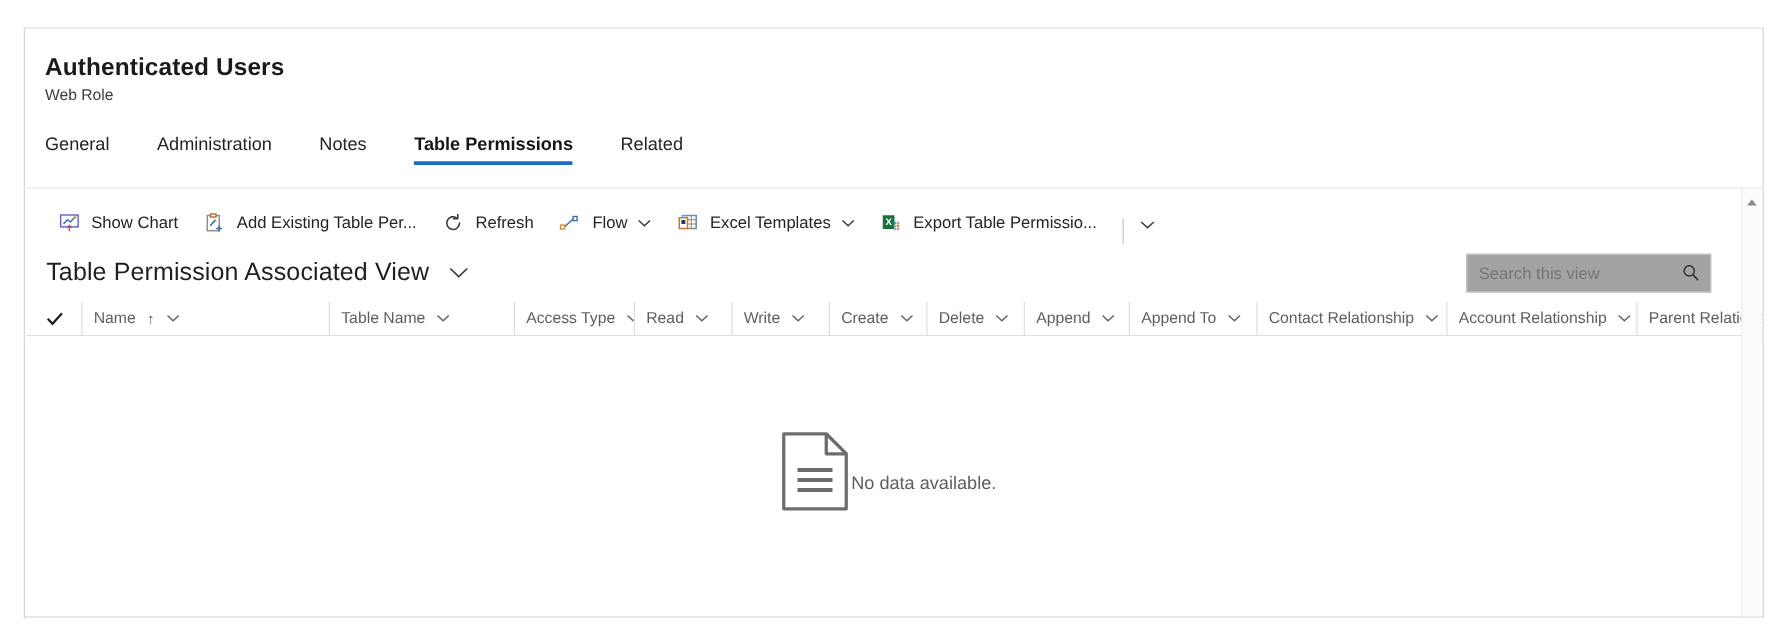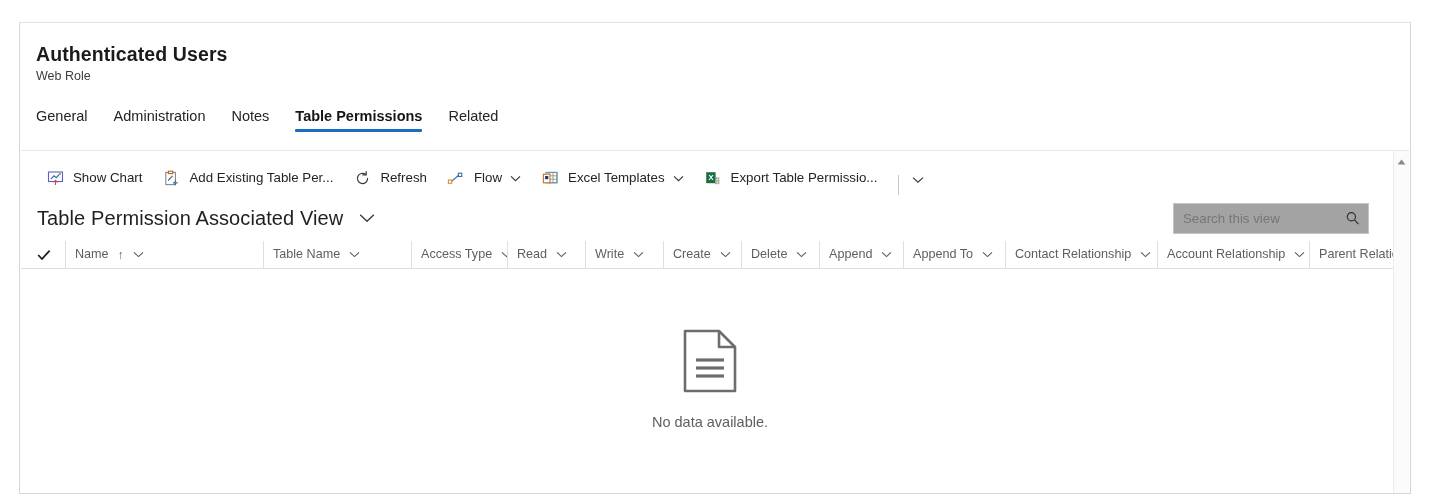--- a/index.html
+++ b/index.html
@@ -28,21 +28,21 @@
     font-size: 19.5px; font-weight: bold; color: #1b1b1b;
     letter-spacing: 0.1px; line-height: 1.15;
   }
   .record-subtitle {
     font-size: 12.5px; color: #3b3b3b; margin-top: 4px; line-height: 1.2;
   }
 
   
   .tabs {
     display: flex; align-items: flex-end;
-    margin: 18px 0 0 16px; height: 30px;
+    margin: 18px 0 0 16px; height: 30px; gap: 12px;
   }
   .tab {
     position: relative;
     font-size: 14.5px; color: #242424;
     padding: 0 0 8px 0; margin-right: 26px;
     cursor: pointer; white-space: nowrap;
   }
   .tab.active { font-weight: bold; color: #161616; }
   .tab.active::after {
     content: ""; position: absolute;
@@ -143,21 +143,21 @@
 
   
   .grid-body {
     position: relative;
     height: 214px;
     display: flex; flex-direction: column;
     align-items: center; justify-content: center;
     background: #fff;
   }
   .empty-inner {
-    display: flex; flex-direction: column; align-items: center;
+    display: flex; flex-direction: row; align-items: center;
     margin-top: 6px; margin-left: -10px;
   }
   .empty-text {
     margin-top: 16px; font-size: 14.5px; color: #605e5c;
   }
 
   
   .vscroll {
     position: absolute;
     right: 0; top: 0; bottom: 0; width: 16px;

